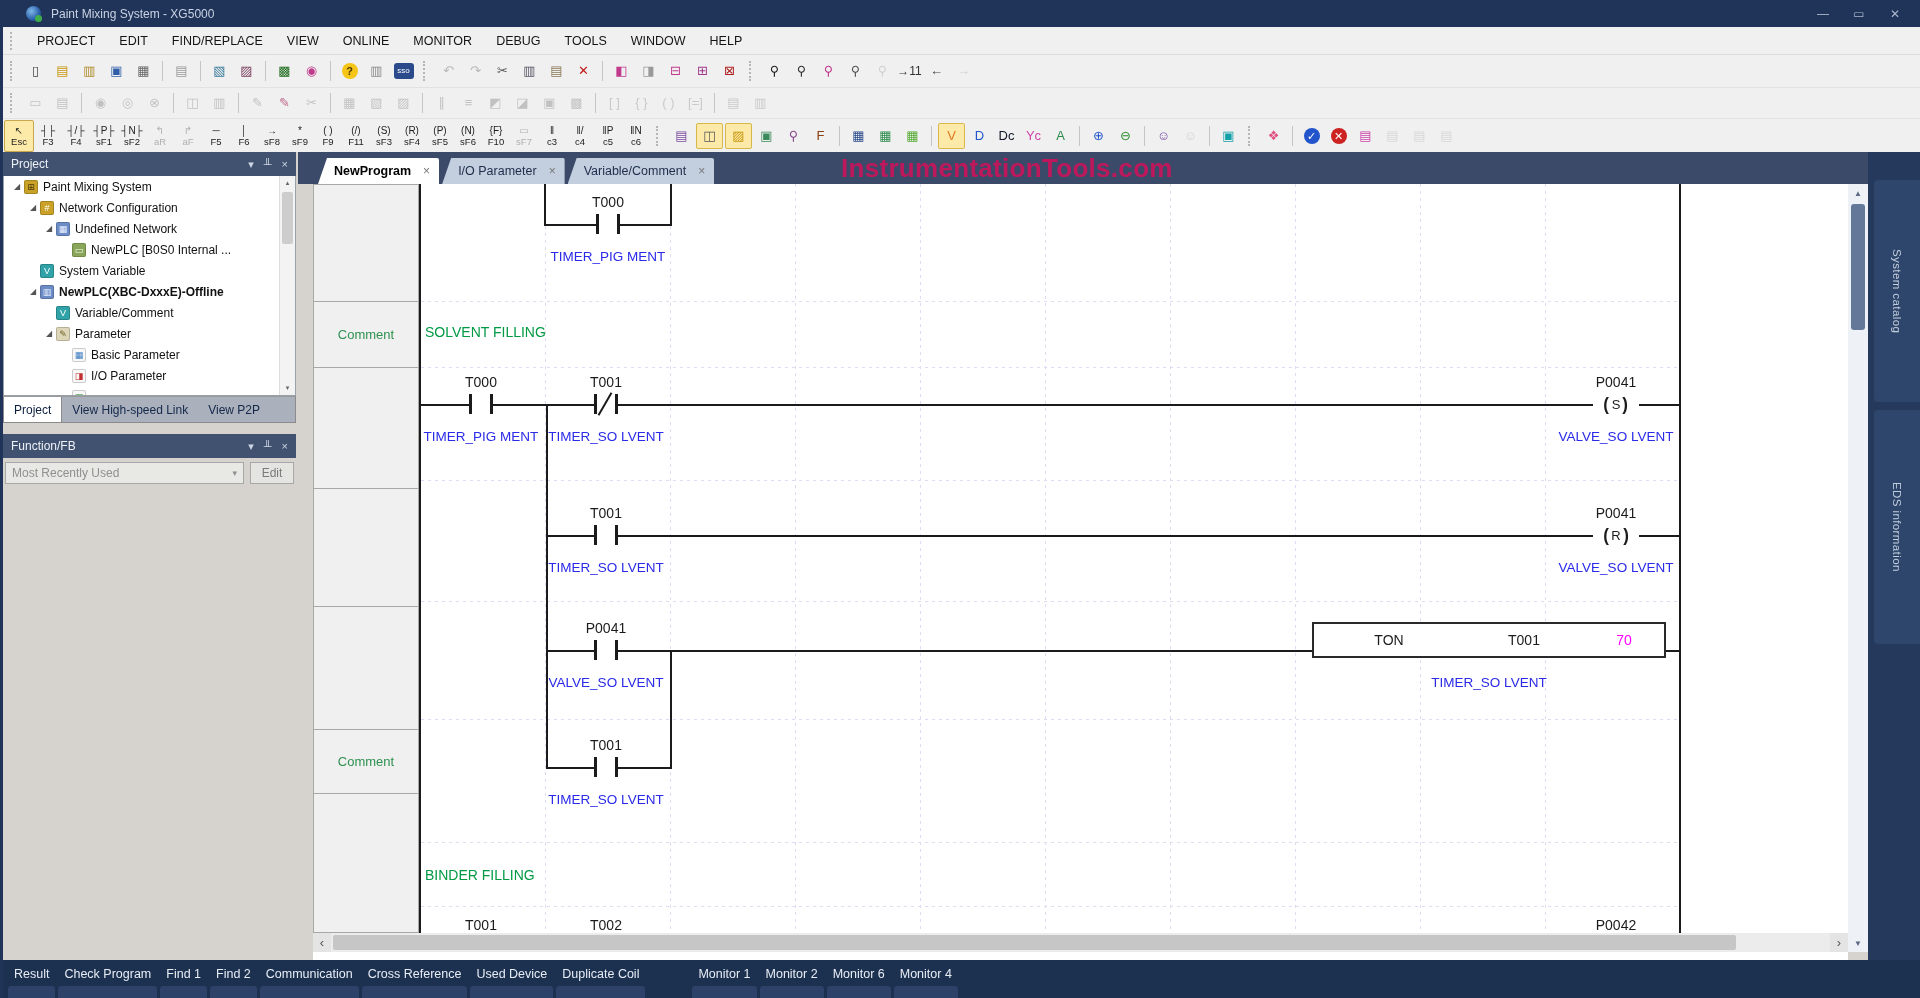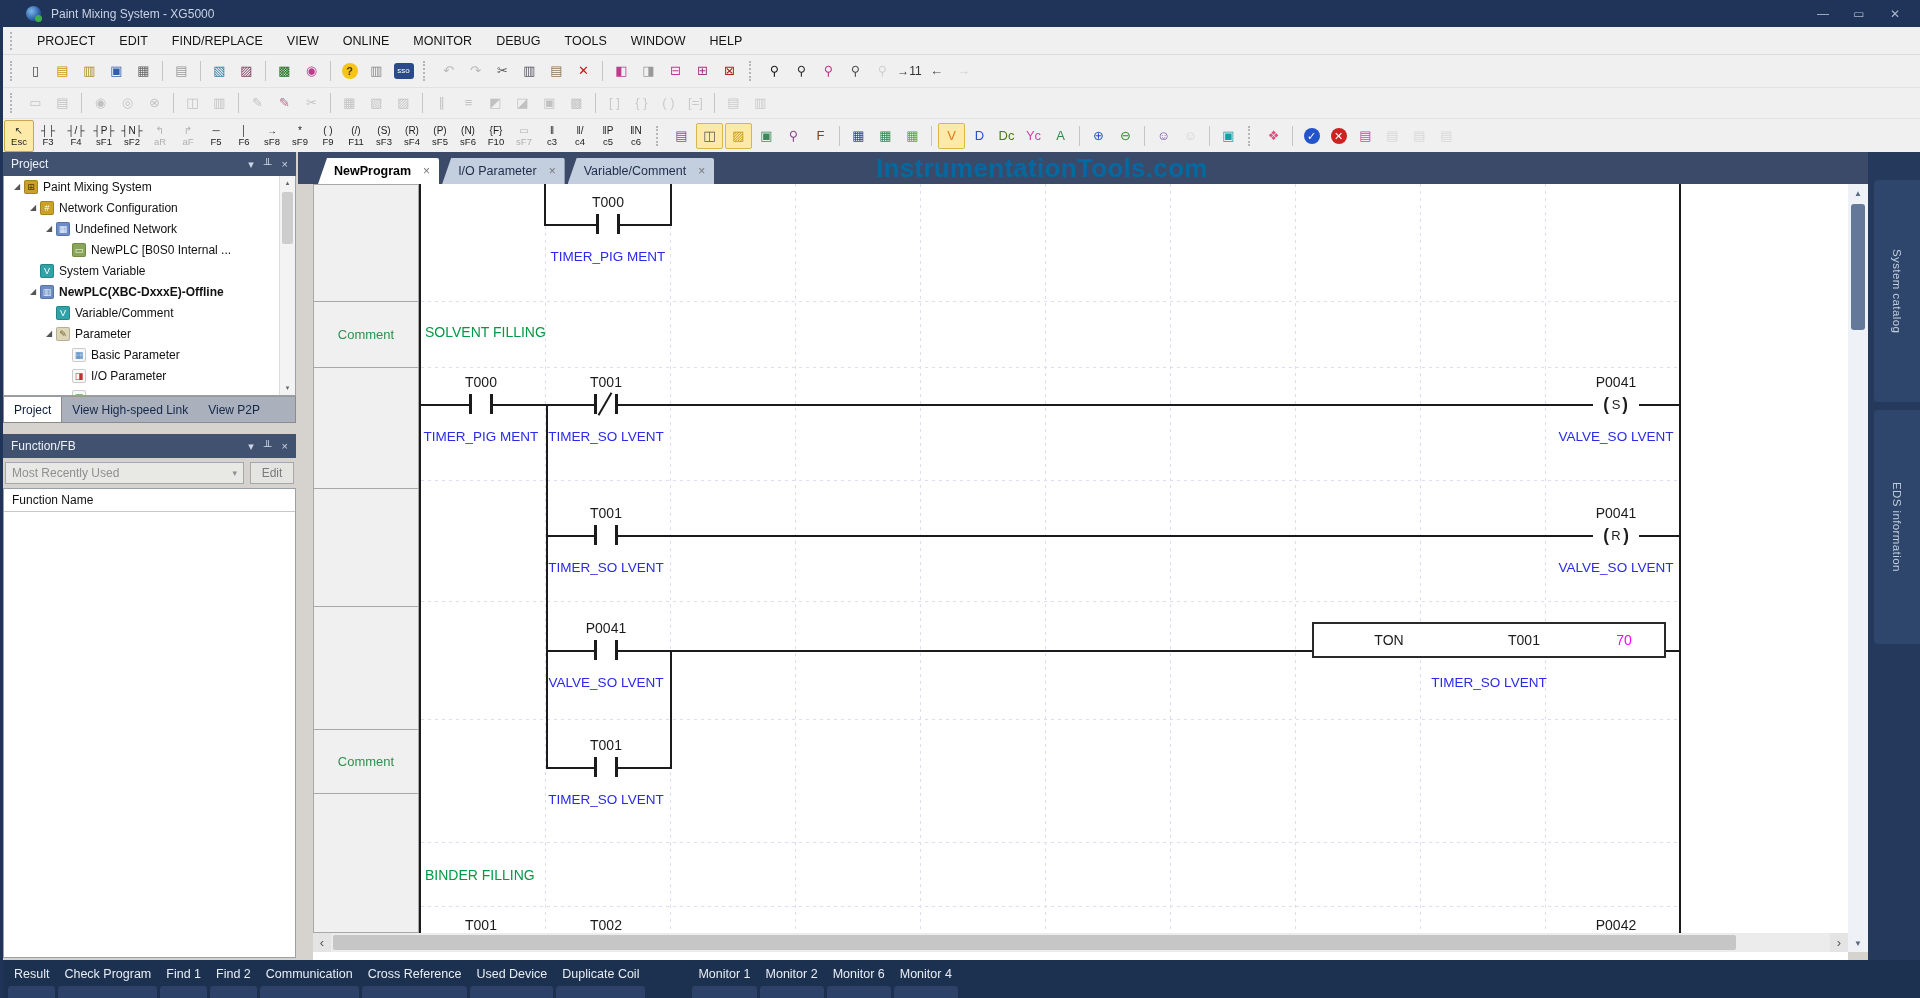--- a/index.html
+++ b/index.html
@@ -39,21 +39,21 @@
   .ltb .sym{font-size:10px;line-height:11px;white-space:nowrap;}
   .ltb .key{font-size:9.5px;line-height:11px;}
   .ltb.hl{background:#fdeaa8;border:1px solid #caa84a;}
   .ltb.disabled{color:#b0b0b0;}
 
   
   .doctabs{position:absolute;left:298px;top:152px;width:1622px;height:32px;background:#3b4a68;display:flex;align-items:flex-end;padding-left:20px;box-sizing:border-box;}
   .dtab{height:26px;display:flex;align-items:center;padding:0 9px 0 16px;background:#c3cedf;color:#1d2c49;font-size:12.5px;margin-right:3px;border-radius:6px 2px 0 0;clip-path:polygon(9px 0,100% 0,100% 100%,0 100%);}
   .dtab.active{background:#ffffff;font-weight:bold;color:#000;}
   .dtab .x{margin-left:12px;color:#777;font-size:12px;font-weight:normal;}
-  .watermark{position:absolute;left:876px;top:153px;font-size:26px;font-weight:bold;color:#0369a1;z-index:30;letter-spacing:.3px;}
+  .watermark{position:absolute;left:841px;top:153px;font-size:26px;font-weight:bold;color:#be185d;z-index:30;letter-spacing:.3px;}
 
   
   .leftcol{position:absolute;left:0;top:152px;width:298px;height:808px;background:#d6d3ce;}
   .frameL{position:absolute;left:0;top:0;width:3px;height:998px;background:#20345a;z-index:40;}
   .panel-header{height:24px;background:#40526f;color:#eef2f8;font-size:12px;display:flex;align-items:center;padding:0 8px;}
   .ph-icons{margin-left:auto;display:flex;gap:10px;color:#cdd6e4;font-size:11px;}
   #projectPanel{position:absolute;left:3px;top:0;width:293px;height:272px;}
   .treebody{position:relative;background:#fff;height:220px;border:1px solid #9aa0a8;border-top:none;box-sizing:border-box;overflow:hidden;}
   .titem{display:flex;align-items:center;height:21px;font-size:12px;color:#111;white-space:nowrap;}
   .titem.bold .tlabel{font-weight:bold;}
@@ -472,21 +472,21 @@
         <span data-field="glyph" style="color: rgb(85, 170, 51);">▦</span>
       </span>
       <span class="tbi sep" data-name="sep"></span>
       <span class="tbi hl" data-name="view-variable-icon">
         <span data-field="glyph" style="color: rgb(224, 120, 32);">V</span>
       </span>
       <span class="tbi" data-name="view-device-icon">
         <span data-field="glyph" style="color: rgb(34, 85, 204);">D</span>
       </span>
       <span class="tbi" data-name="view-device-comment-icon">
-        <span data-field="glyph" style="color: #4d7c0f;">Dc</span>
+        <span data-field="glyph" style="color: #0f172a;">Dc</span>
       </span>
       <span class="tbi" data-name="view-variable-comment-icon">
         <span data-field="glyph" style="color: rgb(204, 68, 170);">Yc</span>
       </span>
       <span class="tbi" data-name="view-all-icon">
         <span data-field="glyph" style="color: rgb(42, 138, 74);">A</span>
       </span>
       <span class="tbi sep" data-name="sep"></span>
       <span class="tbi" data-name="zoom-in-icon">
         <span data-field="glyph" style="color: rgb(34, 85, 204);">⊕</span>
@@ -639,23 +639,20 @@
           <span data-name="pin-icon">╨</span>
           <span data-name="close-panel-icon">×</span>
         </span>
       </div>
       <div class="fnbar">
         <div class="fselect" data-name="function-filter-select">
           <span>Most Recently Used</span>
           <span class="chev" data-name="chevron-down-icon">▾</span>
         </div>
         <div class="fedit" data-name="edit-button">Edit</div>
-      </div>
-      <div class="fnbody" data-name="function-list">
-        <div class="fnhead" data-name="function-name-header">Function Name</div>
       </div>
     </div>
   </div>
 
   <div id="editor" data-name="ladder-editor">
     <div id="grid" data-name="ladder-grid">
         <div class="gv" data-name="grid-line" style="left: 232px;"></div>
         <div class="gv" data-name="grid-line" style="left: 357px;"></div>
         <div class="gv" data-name="grid-line" style="left: 482px;"></div>
         <div class="gv" data-name="grid-line" style="left: 607px;"></div>

